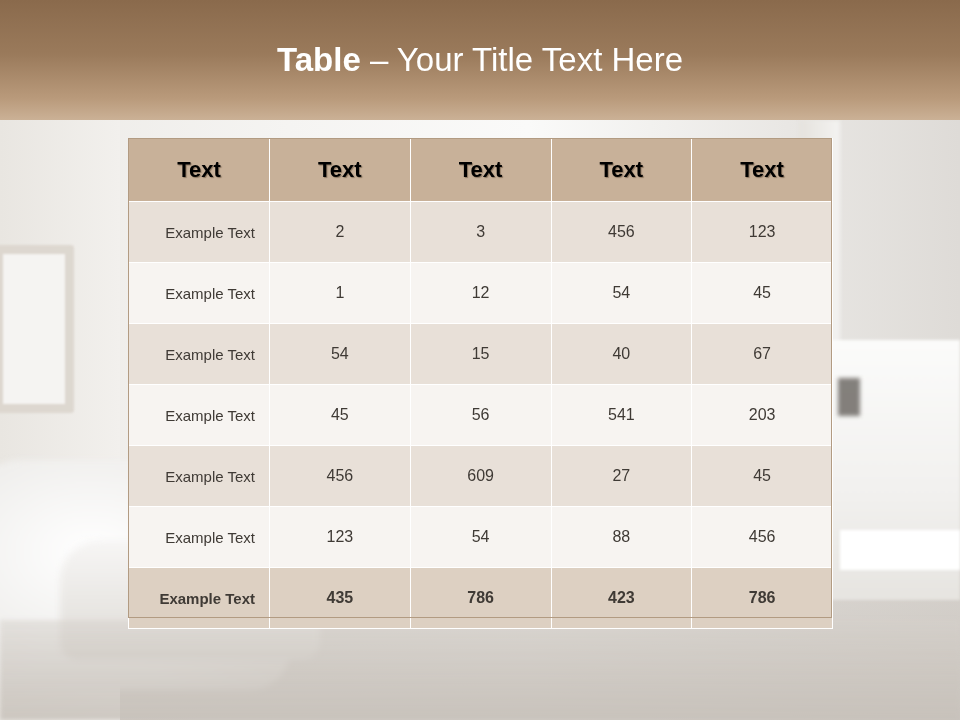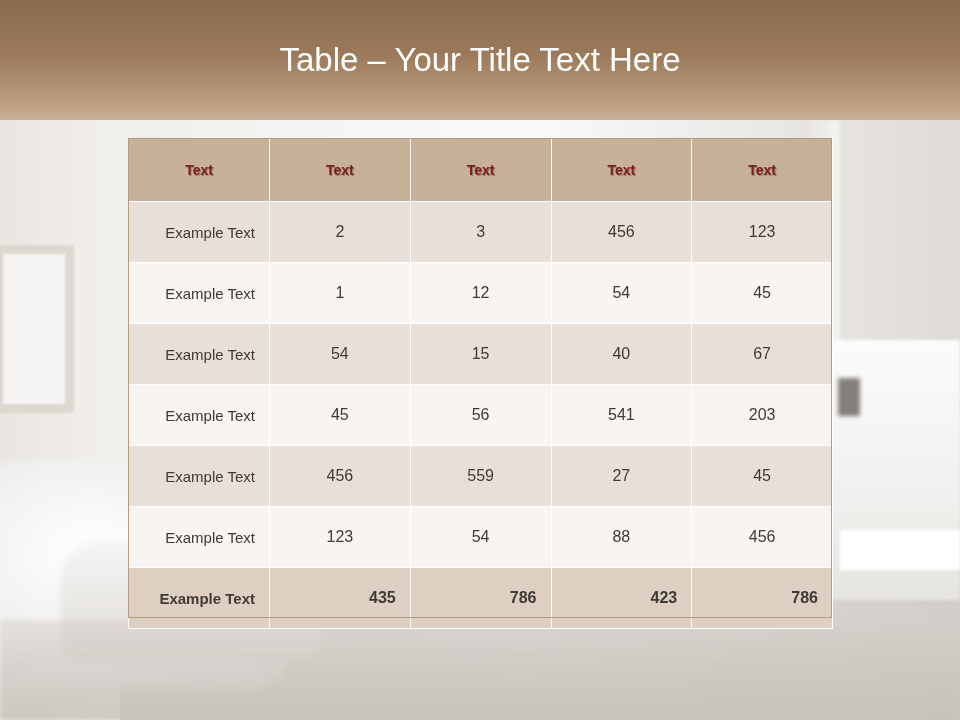--- a/index.html
+++ b/index.html
@@ -113,21 +113,21 @@
     position: absolute;
     left: 0; top: 0;
     width: 960px;
     text-align: center;
     line-height: 120px;
     font-size: 33px;
     color: #ffffff;
     white-space: nowrap;
   }
   .title .bold {
-    font-weight: normal;
+    font-weight: bold;
   }
   .title .light {
     font-weight: normal;
   }
 
   
   .table-wrap {
     position: absolute;
     left: 128px;
     top: 138px;
@@ -148,37 +148,36 @@
     border: 1px solid #ffffff;
     height: 60px;
     padding: 0 14px;
     font-size: 16px;
     color: #3f3a35;
     text-align: center;
     vertical-align: middle;
   }
   table.data thead th {
     background: #c8b199;
-    color: #7f1d1d;
-    font-size: 14px;
+    color: #000000;
+    font-size: 22px;
     font-weight: bold;
     text-shadow: 1px 1px 1px rgba(90,70,50,.55);
     height: 62px;
   }
   table.data tbody td.label {
     text-align: right;
     font-size: 15px;
     color: #3f3a35;
   }
   tbody tr.odd td { background: #e8e0d8; }
   tbody tr.even td { background: #f7f4f1; }
   tbody tr.total td {
     background: #ddd0c2;
     font-weight: bold;
-    text-align: right;
   }
   .table-outline {
     position: absolute;
     left: 128px; top: 138px;
     width: 702px; height: 478px;
     border: 1px solid #b29b82;
     pointer-events: none;
   }
 </style>
 </head>
@@ -247,21 +246,21 @@
         <tr class="even">
           <td class="label">Example Text</td>
           <td>45</td>
           <td>56</td>
           <td>541</td>
           <td>203</td>
         </tr>
         <tr class="odd">
           <td class="label">Example Text</td>
           <td>456</td>
-          <td>559</td>
+          <td>609</td>
           <td>27</td>
           <td>45</td>
         </tr>
         <tr class="even">
           <td class="label">Example Text</td>
           <td>123</td>
           <td>54</td>
           <td>88</td>
           <td>456</td>
         </tr>

